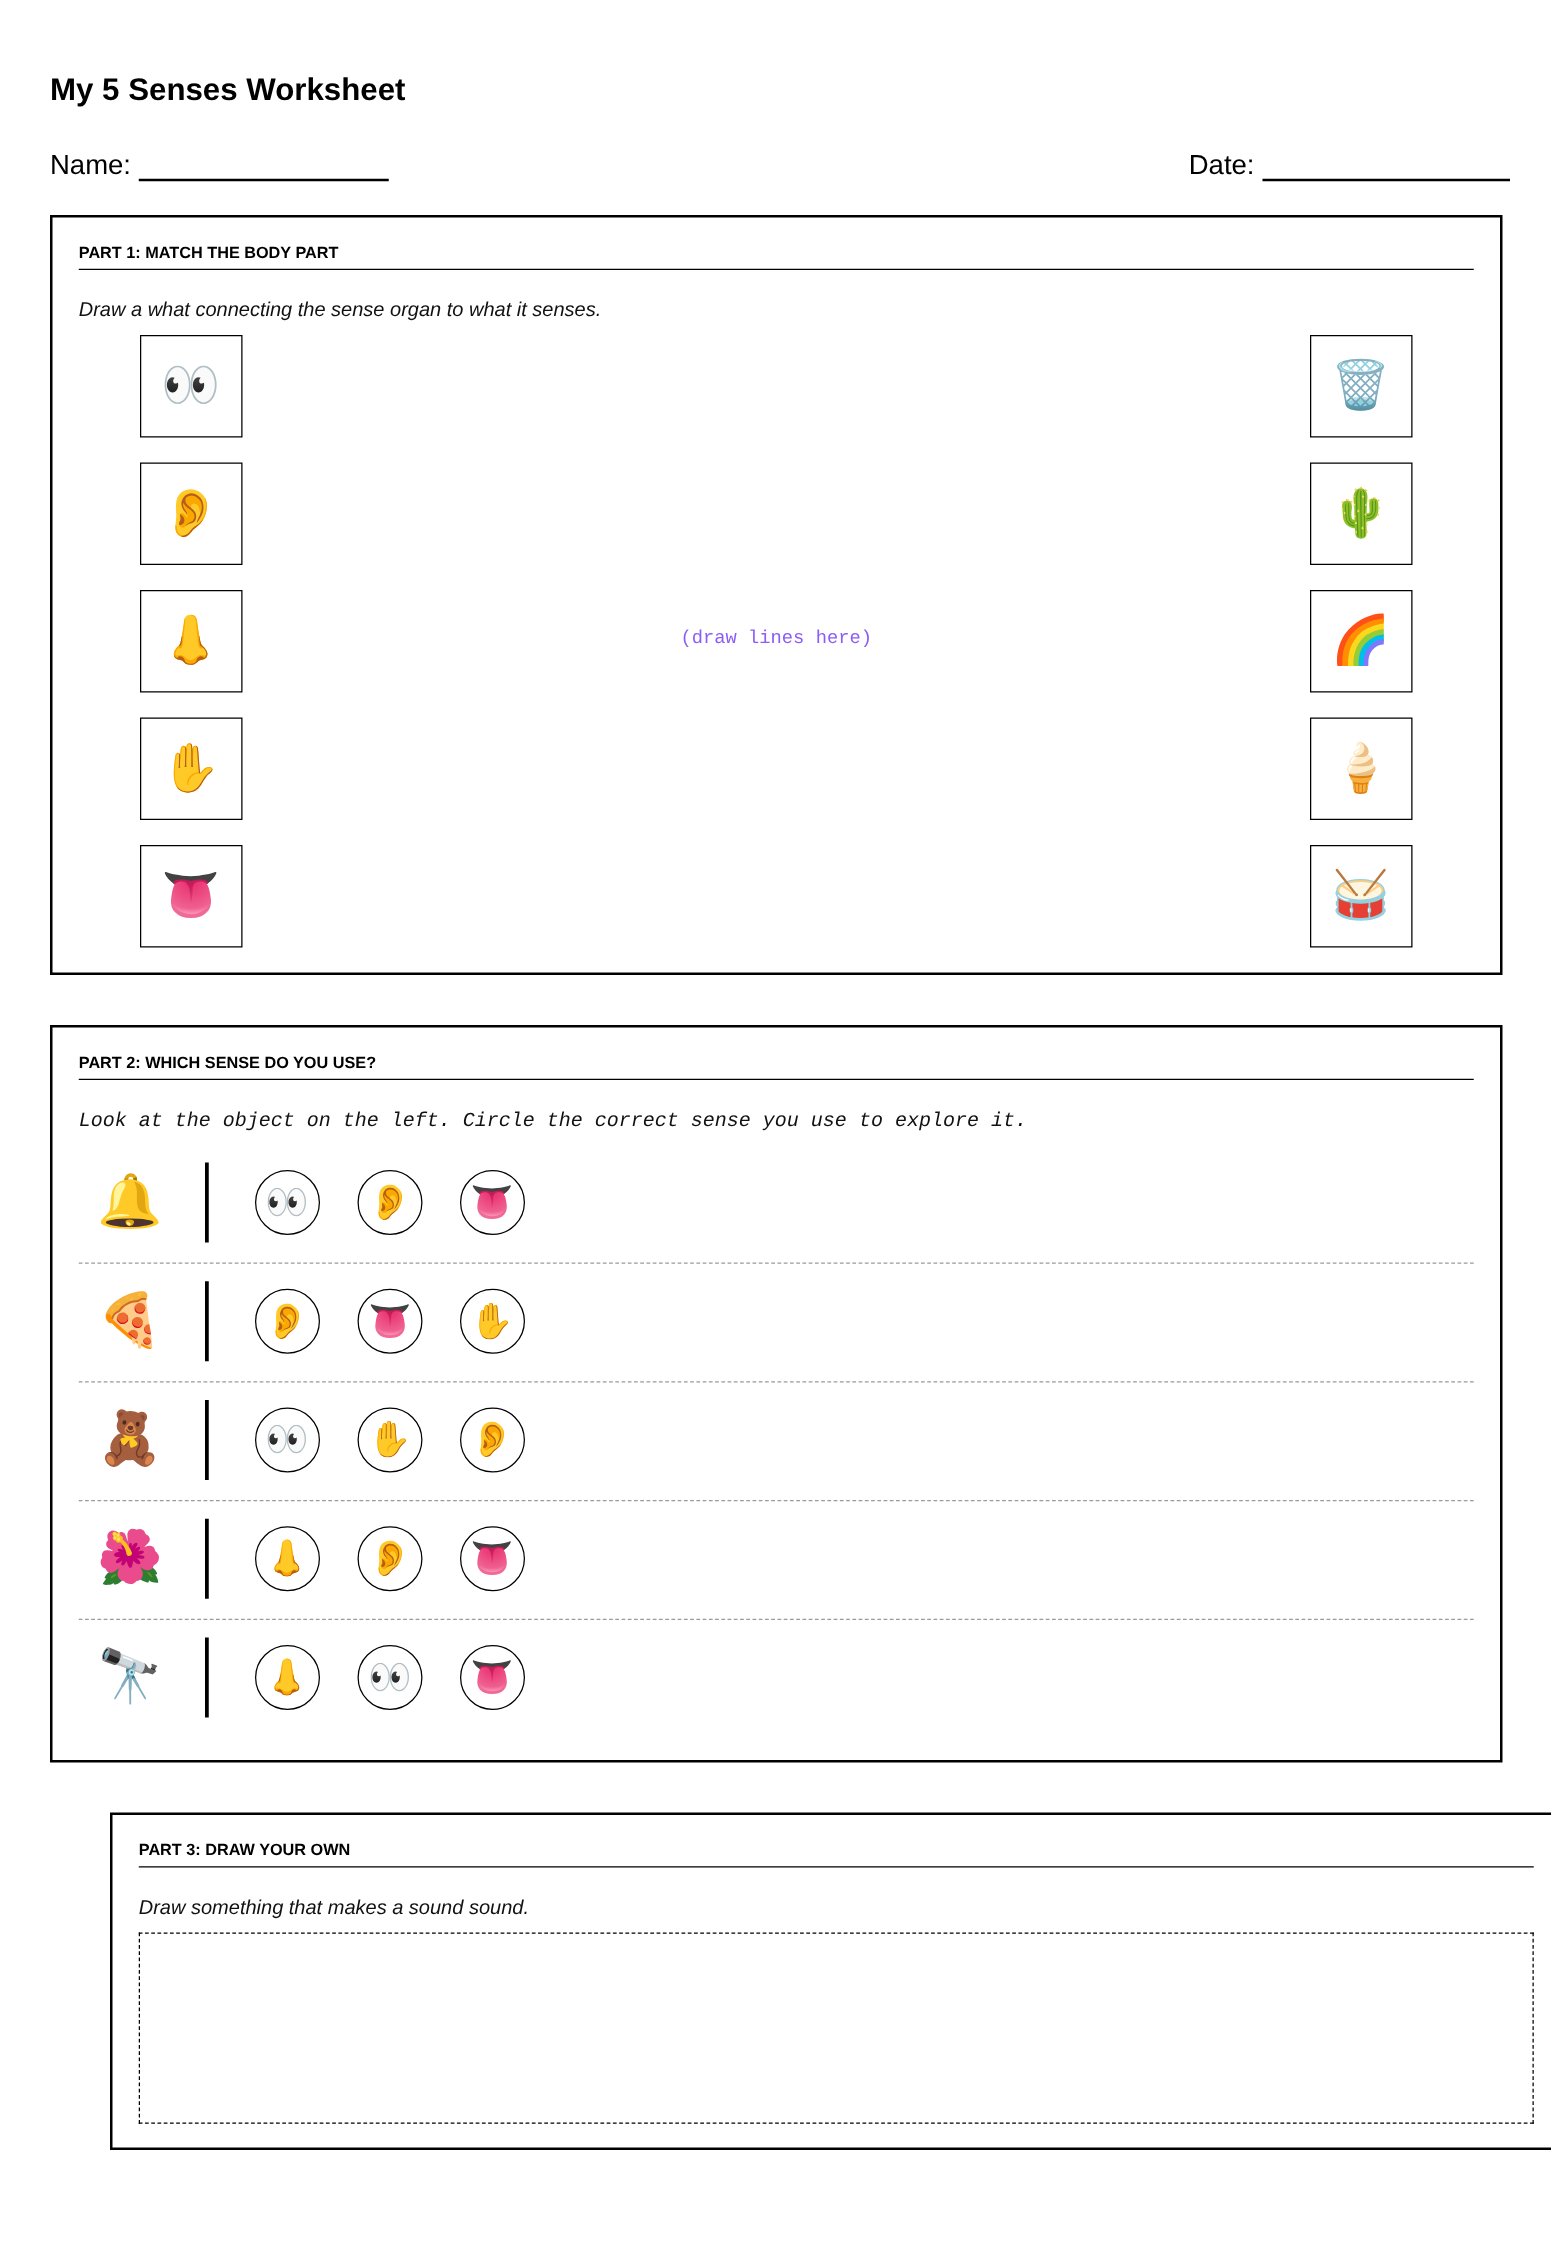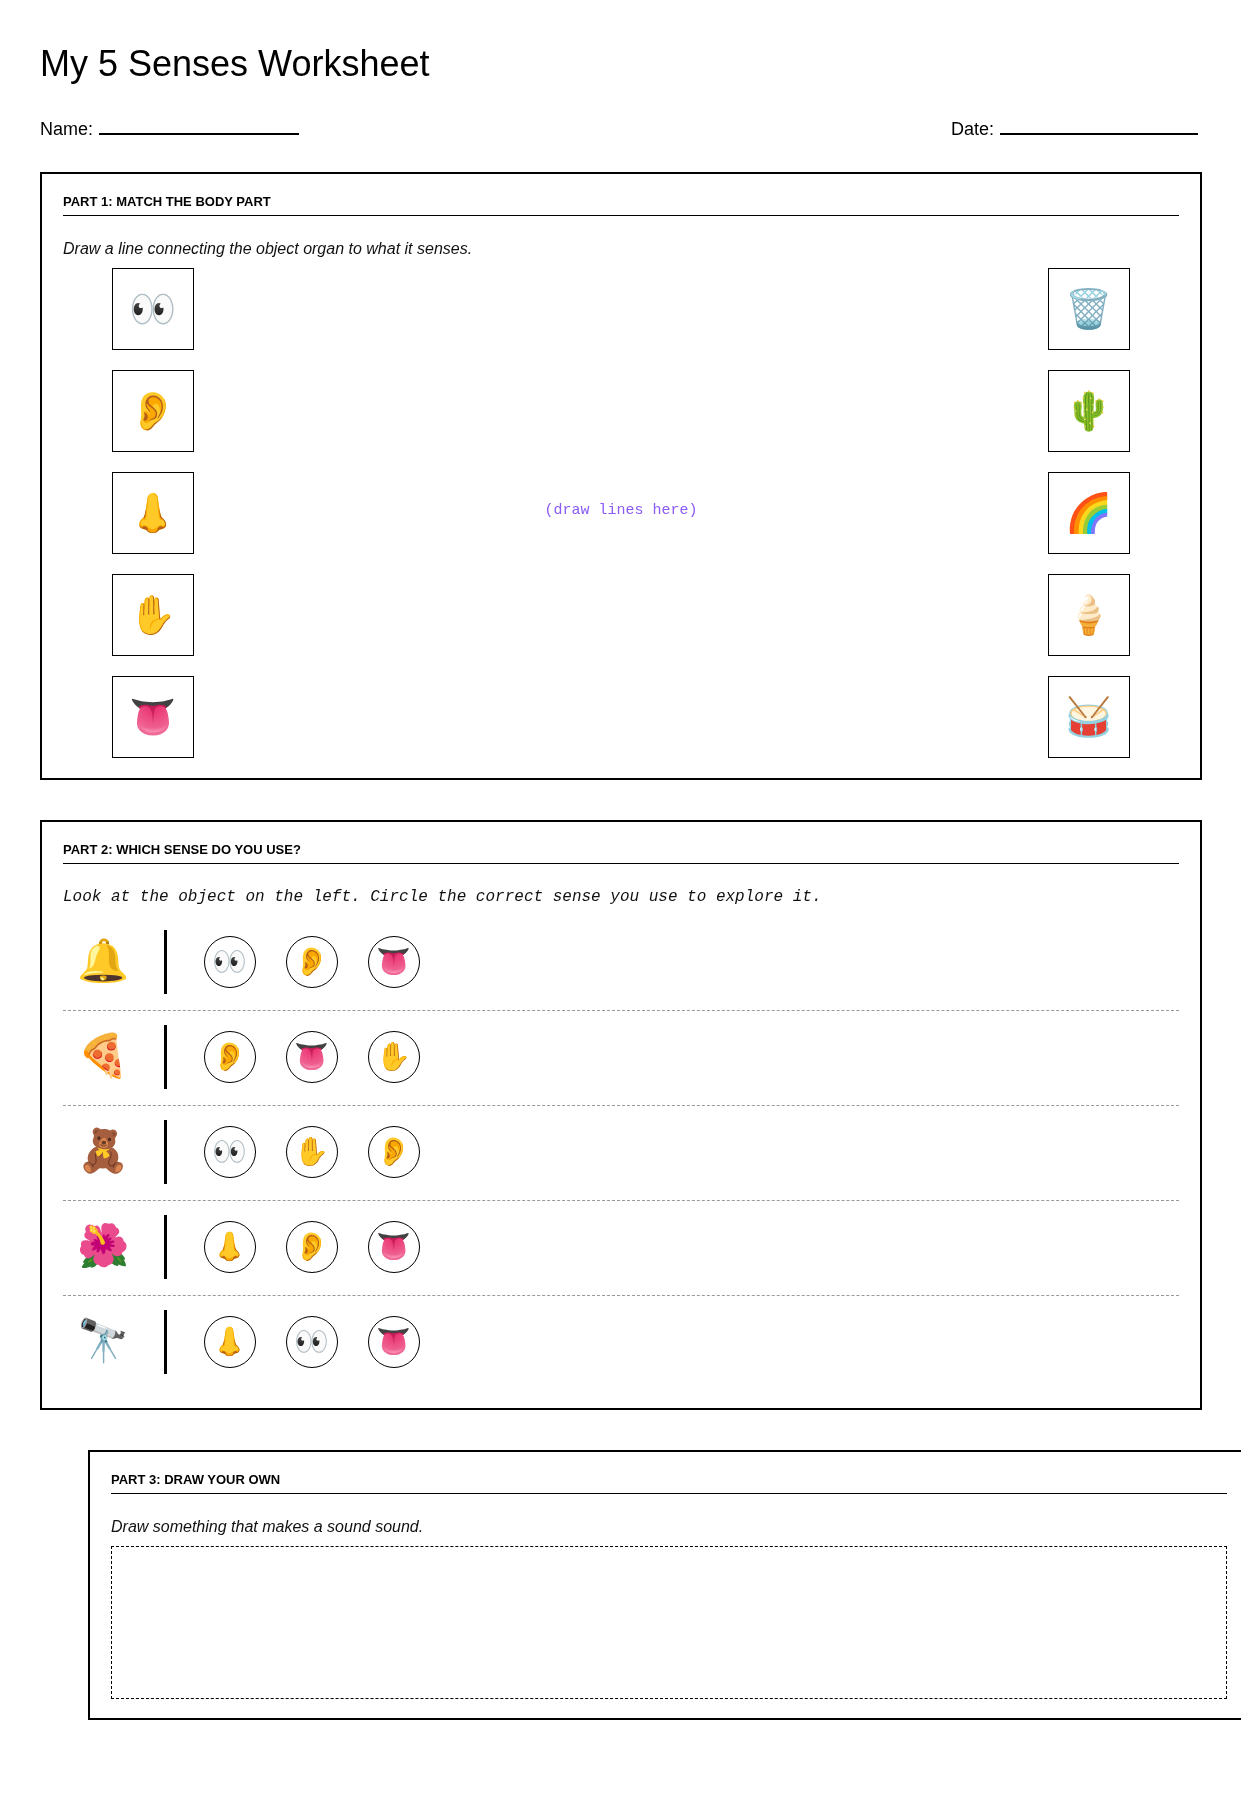--- a/index.html
+++ b/index.html
@@ -1,20 +1,20 @@
 <!DOCTYPE html>
 <html><head>
 <meta charset="utf-8">
 <style>
   * { box-sizing: border-box; margin: 0; padding: 0; }
   html, body { width: 1241px; height: 1799px; background: #ffffff; }
   body { position: relative; font-family: "Liberation Sans", sans-serif; color: #000; overflow: hidden; }
 
-  .title { position: absolute; left: 40px; top: 43px; font-size: 36px; font-weight: normal; letter-spacing: 0; }
-  .field { position: absolute; top: 119px; font-size: 18px; display: flex; align-items: flex-start; }
+  .title { position: absolute; left: 40px; top: 58px; font-size: 25px; font-weight: bold; letter-spacing: 0; }
+  .field { position: absolute; top: 119px; font-size: 22px; display: flex; align-items: flex-end; }
   .field .line { display: inline-block; border-bottom: 2px solid #000; height: 16px; margin-left: 6px; }
   .field-name { left: 40px; }
   .field-name .line { width: 200px; }
   .field-date { left: 951px; }
   .field-date .line { width: 198px; }
 
   .section { position: absolute; left: 40px; width: 1162px; border: 2px solid #000; background: #fff; }
   .section-head { position: absolute; left: 21px; right: 21px; font-size: 13px; font-weight: bold; border-bottom: 1.5px solid #000; padding-bottom: 6px; }
   .instr { position: absolute; left: 21px; font-size: 16px; font-style: italic; color: #111; }
 
@@ -50,21 +50,21 @@
   <span>Name:</span>
   <span class="line"></span>
 </div>
 <div class="field field-date">
   <span>Date:</span>
   <span class="line"></span>
 </div>
 
 <section class="section" id="part1">
   <div class="section-head">PART 1: MATCH THE BODY PART</div>
-  <div class="instr">Draw a line connecting the object organ to what it senses.</div>
+  <div class="instr">Draw a what connecting the sense organ to what it senses.</div>
 
   <div class="match-box" style="left:70px;top:94px">
       <span>👀</span>
     </div>
   <div class="match-box" style="left:70px;top:196px">
       <span>👂</span>
     </div>
   <div class="match-box" style="left:70px;top:298px">
       <span>👃</span>
     </div>

